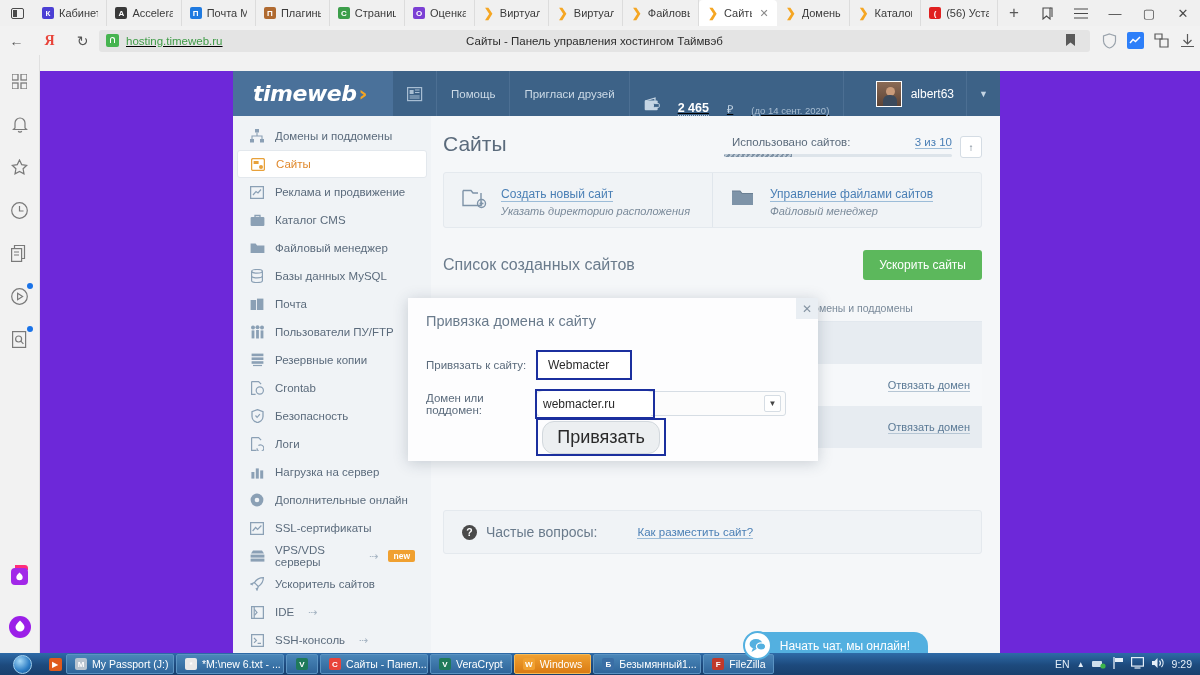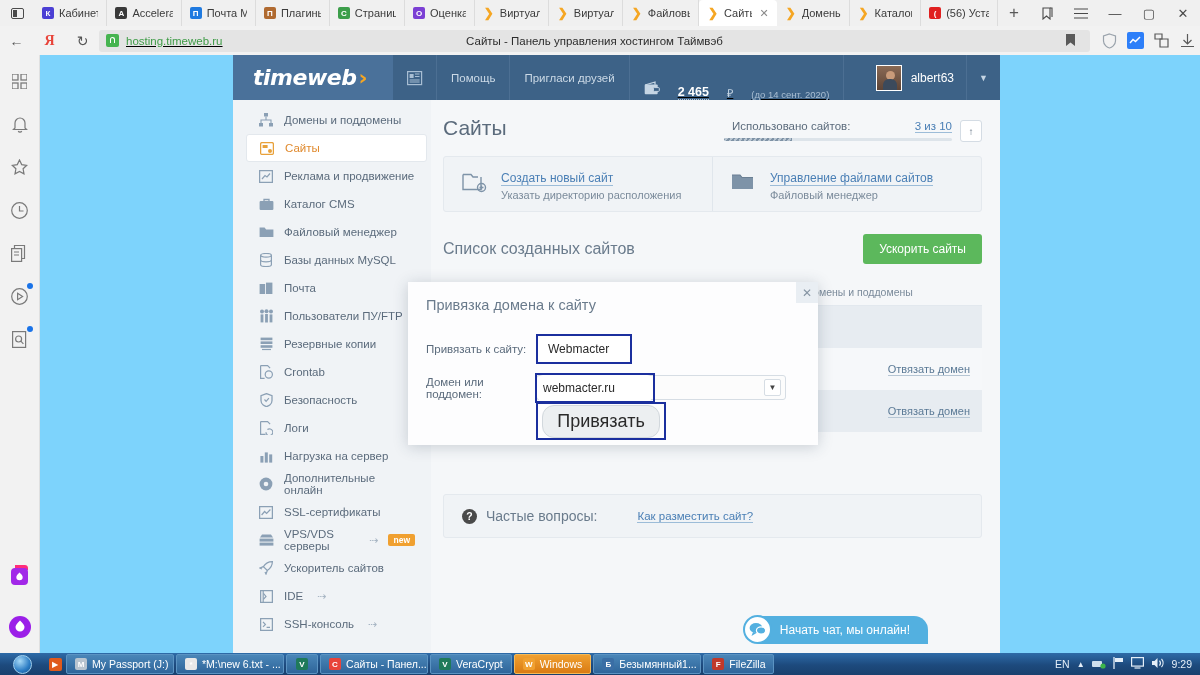--- a/index.html
+++ b/index.html
@@ -66,21 +66,21 @@
   .leftrail {
     position: absolute; left: 0; top: 55px; width: 40px; height: 598px;
     background: #f2f2f2; border-right: 1px solid #e0e0e0;
     display: flex; flex-direction: column; align-items: center; padding-top: 14px; gap: 19px;
   }
   .rail-ico { width: 24px; height: 24px; display:flex; align-items:center; justify-content:center;
               color: #7a7a7a; position: relative; }
   .rail-dot { position:absolute; right:-1px; top:-1px; width:6px; height:6px; border-radius:50%; background:#1a73e8; }
   .rail-spacer { flex: 1; }
 
-  .viewport { position: absolute; left: 40px; top: 55px; width: 1160px; height: 598px; background: #7dd3fc; }
+  .viewport { position: absolute; left: 40px; top: 71px; width: 1160px; height: 598px; background: #6d28d9; }
 
   
   .page { position: absolute; left: 193px; top: 0; width: 767px; height: 598px; background: #f5f7f9; }
   .tw-header { height: 45px; background: #3d6287; display: flex; align-items: stretch; }
   .tw-logo { width: 160px; background: #4a719a; display:flex; align-items:center; padding-left: 20px;
              font-family: "DejaVu Sans", sans-serif; font-style: italic; font-weight: bold;
              font-size: 22px; color: #ffffff; letter-spacing: -0.5px; }
   .tw-logo .gt { color: #f5a623; font-style: normal; margin-left: 2px; }
   .hdr-ico { width: 44px; display:flex; align-items:center; justify-content:center;
              border-right: 1px solid #4c6f93; color:#a8bed3; }
@@ -95,21 +95,21 @@
             position: relative; overflow: hidden; }
   .avatar::after { content:""; position:absolute; left:6px; top:13px; width:14px; height:14px;
                    border-radius: 6px 6px 0 0; background:#3b4a5c; }
   .avatar::before { content:""; position:absolute; left:9px; top:5px; width:9px; height:9px;
                     border-radius:50%; background:#c99b7a; }
   .user-name { font-size: 12px; color: #fff; }
   .hdr-caret { width: 34px; display:flex; align-items:center; justify-content:center;
                border-left:1px solid #4c6f93; color:#c5d5e4; font-size:9px; }
 
   .tw-body { display: flex; height: 553px; }
-  .tw-side { width: 198px; background: #f0f3f6; padding-top: 6px; padding-left: 9px; }
+  .tw-side { width: 198px; background: #f0f3f6; padding-top: 6px; }
   .side-item { display: flex; align-items: center; gap: 10px; height: 28px; padding: 0 12px;
                font-size: 11.5px; color: #5b6b7c; margin: 0 4px; border-radius: 3px; }
   .side-item.active { background: #ffffff; border: 1px solid #e3e8ed; color: #e08a2e; }
   .side-ico { width: 16px; height: 16px; flex:none; display:flex; align-items:center; justify-content:center;
               color: #8ba0b5; }
   .side-item.active .side-ico { color: #e8a13a; }
   .ext-arrow { color: #a8b6c4; font-size: 11px; margin-left: 4px; }
   .badge-new { margin-left: auto; background:#f0a030; color:#fff; font-size:8.5px; border-radius:2px;
                padding: 1px 5px; font-weight: bold; }
 
@@ -124,21 +124,21 @@
   .usage-bar { margin-top: 5px; height: 3px; background: #dde4ea; border-radius: 2px; overflow:hidden; }
   .usage-fill { height: 100%; width: 30%; background: repeating-linear-gradient(-55deg,#7f93a6 0 2px,#b8c5d1 2px 4px); }
   .usage-btn { width: 22px; height: 22px; border: 1px solid #d4dce4; border-radius: 3px; background: #fff;
                display:flex; align-items:center; justify-content:center; color: #5b6b7c; font-size: 10px; }
 
   .actionbar { background: #f0f3f6; border: 1px solid #e4e9ee; border-radius: 3px; display:flex; height: 56px; }
   .act { flex: 1; display: flex; align-items: center; gap: 13px; padding: 0 18px; }
   .act + .act { border-left: 1px solid #e0e6ec; }
   .act-ico { color: #7e93a8; flex: none; }
   .act-t1 { font-size: 12px; color: #4a7fb5; border-bottom: 1px solid #9cbcd8; display:inline-block; }
-  .act-t2 { font-size: 11px; color: #7b8b9b; margin-top: 3px; }
+  .act-t2 { font-size: 11px; color: #7b8b9b; margin-top: 3px; font-style: italic; }
 
   .listhead { display:flex; align-items:center; justify-content: space-between; margin-top: 22px; }
   .list-title { font-size: 16px; color: #6a7b8c; font-weight: normal; }
   .btn-green { background: #5cb85c; color: #fff; font-size: 12px; border: none; border-radius: 3px;
                padding: 8px 16px; }
   .tablehead { display:flex; margin-top: 14px; padding: 8px 10px 7px; border-bottom: 1px solid #e2e8ee;
                font-size: 10.5px; color: #7b8b9b; }
   .th1 { width: 285px; }
 
   .trow { display:flex; align-items:center; height: 42px; padding: 0 12px; font-size: 11.5px; color:#5b6b7c; }

